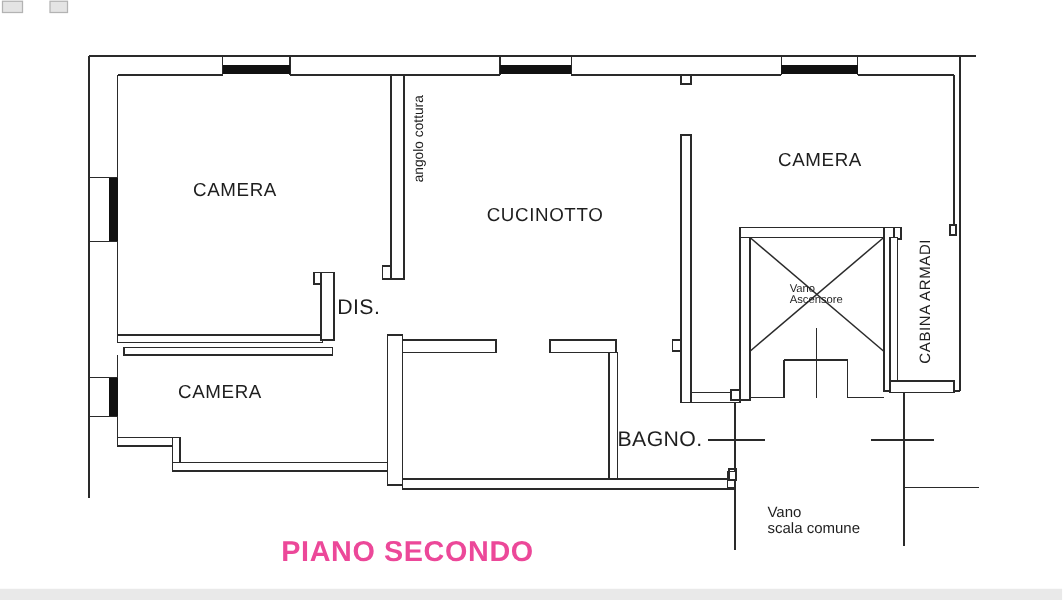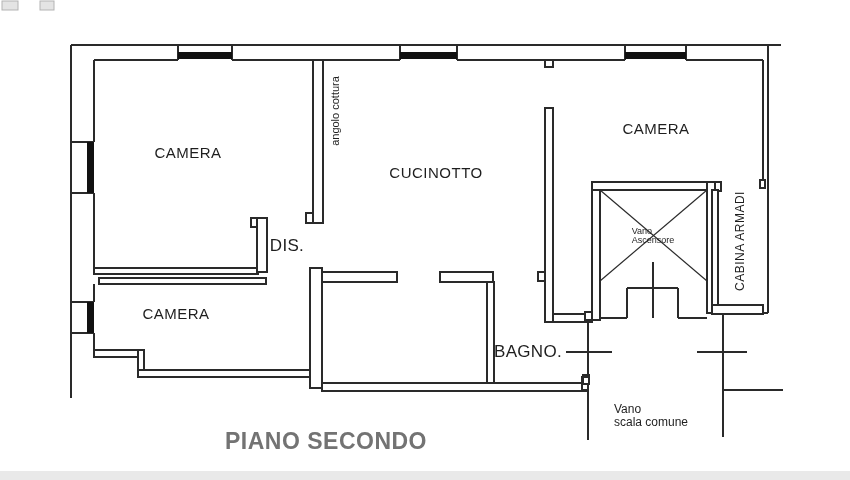--- a/index.html
+++ b/index.html
@@ -11,21 +11,21 @@
        color:#1e1e1e;font-size:15px;letter-spacing:0.5px;line-height:1.05;}
   .lbl.small{font-size:17px;letter-spacing:0.3px;}
   .lbl.tiny{font-size:9px;letter-spacing:0;}
   .lbl.scala{font-size:12px;letter-spacing:0;}
   .lbl.vert{transform:translate(-50%,-50%) rotate(-90deg);}
   .lbl.vert.cottura{font-size:11px;letter-spacing:0;}
   .lbl.vert.cabina{font-size:12px;letter-spacing:0.5px;}
   .lbl.muted{color:#8f8f8f;}
   .lbl.center2{text-align:left;}
   .lbl.center2 span{display:block;}
-  .lbl.title{font-size:23px;font-weight:bold;letter-spacing:0.5px;color:#737373;text-align:right;}
+  .lbl.title{font-size:23px;font-weight:bold;letter-spacing:0.5px;color:#ec4899;text-align:right;}
   #bottom-band{position:absolute;left:0;top:471px;width:850px;height:9px;background:#e9e9e9;}
 </style>
 </head>
 <body>
 
 <div id="stage">
 
   <svg id="plan-svg" width="850" height="480" viewBox="0 0 850 480">
 
     <g stroke="#9a9a9a" stroke-width="1" fill="#dcdcdc" opacity="0.75">

